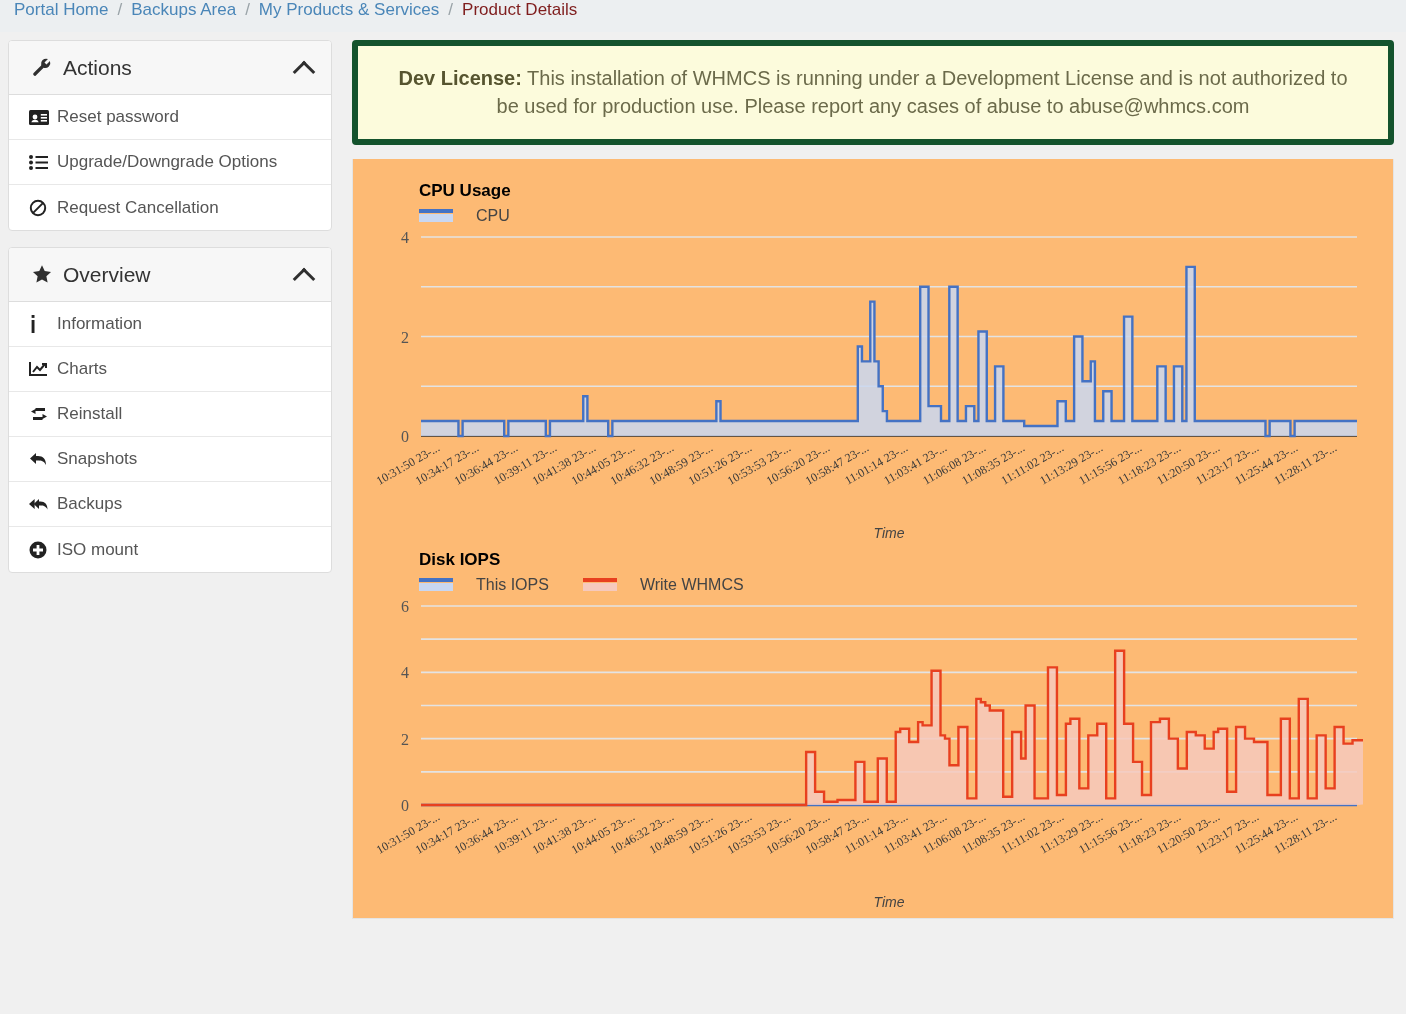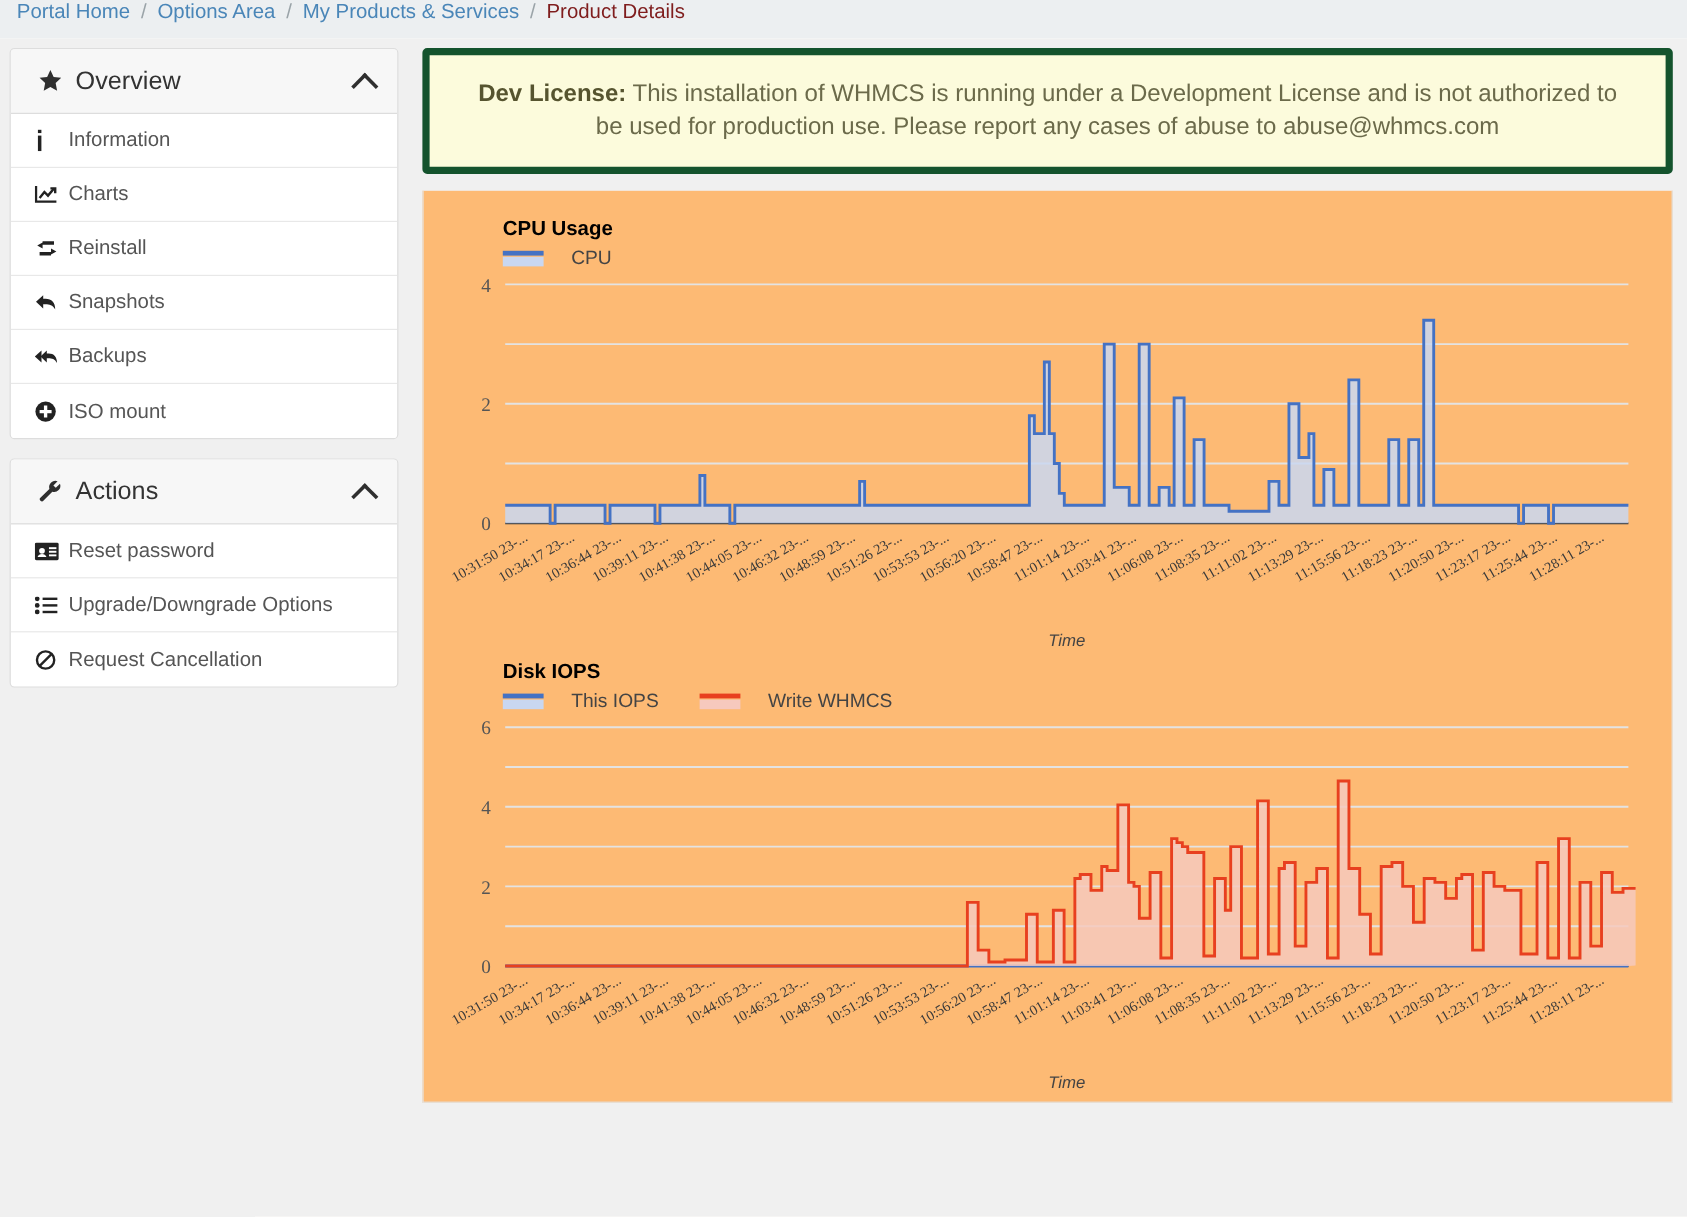--- a/index.html
+++ b/index.html
@@ -8,22 +8,22 @@
     width: 1406px; height: 1014px;
     background: #ffffff;
     font-family: "Liberation Sans", sans-serif;
     overflow: hidden;
   }
   
   .breadcrumb-bar {
     height: 32px;
     background: #eceff1;
     display: flex;
-    align-items: flex-end;
-    padding: 12px 14px;
+    align-items: flex-start;
+    padding: 0 14px;
     font-size: 17px;
     color: #777777;
   }
   .breadcrumb-bar a {
     color: #4a86b8;
     text-decoration: none;
   }
   .breadcrumb-sep {
     color: #9aa3a8;
     margin: 0 9px;
@@ -209,30 +209,79 @@
     fill: #3a3a3a;
     font-family: "Liberation Serif", serif;
   }
 </style>
 </head>
 <body>
 
 <div class="breadcrumb-bar">
   <a href="#">Portal Home</a>
   <span class="breadcrumb-sep">/</span>
-  <a href="#">Options Area</a>
+  <a href="#">Backups Area</a>
   <span class="breadcrumb-sep">/</span>
   <a href="#">My Products &amp; Services</a>
   <span class="breadcrumb-sep">/</span>
   <span class="breadcrumb-current">Product Details</span>
 </div>
 
 <div class="page">
 
   <div class="sidebar">
+
+    <div class="panel">
+      <div class="panel-head">
+        <span class="head-icon">
+          <svg width="21" height="21" viewBox="0 0 24 24" fill="#2f2f2f">
+              <path d="M21.7 4.6l-4 4-2.3-2.3 4-4a6 6 0 00-7.8 7.3L3.3 17.9a2 2 0 102.8 2.8l8.3-8.3a6 6 0 007.3-7.8z"></path>
+            </svg>
+        </span>
+        <span class="head-title">Actions</span>
+        <span class="chevron"></span>
+      </div>
+      <ul class="panel-list">
+        <li>
+          <span class="li-icon">
+            <svg width="20" height="15" viewBox="0 0 20 15" fill="#222">
+                <rect x="0" y="0" width="20" height="15" rx="1.5"></rect>
+                <circle cx="6" cy="7" r="2.4" fill="#fff"></circle>
+                <path d="M2.3 12.2c.5-1.7 2-2.5 3.7-2.5s3.2.8 3.7 2.5z" fill="#fff"></path>
+                <rect x="11.8" y="4" width="6.2" height="1.6" fill="#fff"></rect>
+                <rect x="11.8" y="7" width="6.2" height="1.6" fill="#fff"></rect>
+                <rect x="11.8" y="10" width="6.2" height="1.6" fill="#fff"></rect>
+              </svg>
+          </span>
+          <span class="li-label">Reset password</span>
+        </li>
+        <li>
+          <span class="li-icon">
+            <svg width="19" height="15" viewBox="0 0 19 15" fill="#222">
+                <circle cx="2" cy="2" r="2"></circle>
+                <circle cx="2" cy="7.5" r="2"></circle>
+                <circle cx="2" cy="13" r="2"></circle>
+                <rect x="6.5" y="1" width="12.5" height="2"></rect>
+                <rect x="6.5" y="6.5" width="12.5" height="2"></rect>
+                <rect x="6.5" y="12" width="12.5" height="2"></rect>
+              </svg>
+          </span>
+          <span class="li-label">Upgrade/Downgrade Options</span>
+        </li>
+        <li>
+          <span class="li-icon">
+            <svg width="18" height="18" viewBox="0 0 20 20" fill="none" stroke="#222" stroke-width="2.2">
+                <circle cx="10" cy="10" r="8"></circle>
+                <line x1="4.3" y1="15.7" x2="15.7" y2="4.3"></line>
+              </svg>
+          </span>
+          <span class="li-label">Request Cancellation</span>
+        </li>
+      </ul>
+    </div>
 
     <div class="panel">
       <div class="panel-head">
         <span class="head-icon">
           <svg width="22" height="21" viewBox="0 0 24 24" fill="#2f2f2f">
               <path d="M12 1.5l3.1 6.6 7.2.9-5.3 5 1.4 7.2L12 17.7 5.6 21.2 7 14 1.7 9l7.2-.9z"></path>
             </svg>
         </span>
         <span class="head-title">Overview</span>
         <span class="chevron"></span>
@@ -284,69 +333,20 @@
           <span class="li-label">Backups</span>
         </li>
         <li>
           <span class="li-icon">
             <svg width="18" height="18" viewBox="0 0 18 18">
                 <circle cx="9" cy="9" r="8.5" fill="#222"></circle>
                 <path d="M7.6 4h2.8v3.6H14v2.8h-3.6V14H7.6v-3.6H4V7.6h3.6z" fill="#fff"></path>
               </svg>
           </span>
           <span class="li-label">ISO mount</span>
-        </li>
-      </ul>
-    </div>
-
-    <div class="panel">
-      <div class="panel-head">
-        <span class="head-icon">
-          <svg width="21" height="21" viewBox="0 0 24 24" fill="#2f2f2f">
-              <path d="M21.7 4.6l-4 4-2.3-2.3 4-4a6 6 0 00-7.8 7.3L3.3 17.9a2 2 0 102.8 2.8l8.3-8.3a6 6 0 007.3-7.8z"></path>
-            </svg>
-        </span>
-        <span class="head-title">Actions</span>
-        <span class="chevron"></span>
-      </div>
-      <ul class="panel-list">
-        <li>
-          <span class="li-icon">
-            <svg width="20" height="15" viewBox="0 0 20 15" fill="#222">
-                <rect x="0" y="0" width="20" height="15" rx="1.5"></rect>
-                <circle cx="6" cy="7" r="2.4" fill="#fff"></circle>
-                <path d="M2.3 12.2c.5-1.7 2-2.5 3.7-2.5s3.2.8 3.7 2.5z" fill="#fff"></path>
-                <rect x="11.8" y="4" width="6.2" height="1.6" fill="#fff"></rect>
-                <rect x="11.8" y="7" width="6.2" height="1.6" fill="#fff"></rect>
-                <rect x="11.8" y="10" width="6.2" height="1.6" fill="#fff"></rect>
-              </svg>
-          </span>
-          <span class="li-label">Reset password</span>
-        </li>
-        <li>
-          <span class="li-icon">
-            <svg width="19" height="15" viewBox="0 0 19 15" fill="#222">
-                <circle cx="2" cy="2" r="2"></circle>
-                <circle cx="2" cy="7.5" r="2"></circle>
-                <circle cx="2" cy="13" r="2"></circle>
-                <rect x="6.5" y="1" width="12.5" height="2"></rect>
-                <rect x="6.5" y="6.5" width="12.5" height="2"></rect>
-                <rect x="6.5" y="12" width="12.5" height="2"></rect>
-              </svg>
-          </span>
-          <span class="li-label">Upgrade/Downgrade Options</span>
-        </li>
-        <li>
-          <span class="li-icon">
-            <svg width="18" height="18" viewBox="0 0 20 20" fill="none" stroke="#222" stroke-width="2.2">
-                <circle cx="10" cy="10" r="8"></circle>
-                <line x1="4.3" y1="15.7" x2="15.7" y2="4.3"></line>
-              </svg>
-          </span>
-          <span class="li-label">Request Cancellation</span>
         </li>
       </ul>
     </div>
   </div>
 
   <div class="content">
 
     <div class="alert">
       <b>Dev License:</b><span> This installation of WHMCS is running under a Development License and is not authorized to be used for production use. Please report any cases of abuse to abuse@whmcs.com</span>
     </div>

